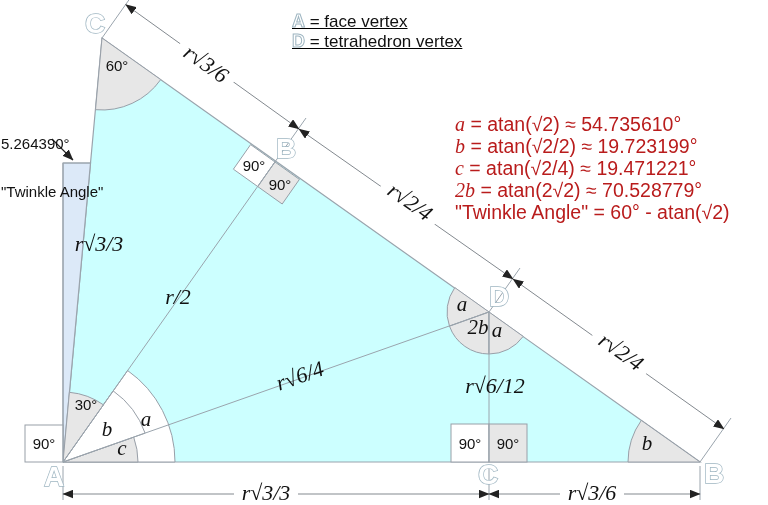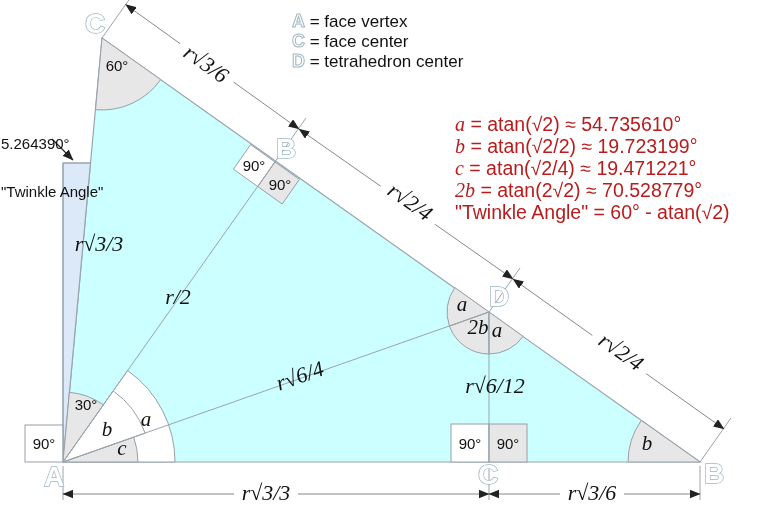--- a/index.html
+++ b/index.html
@@ -14,21 +14,21 @@
   .dim{stroke:#83898f;stroke-width:1;fill:none;}
   .arr{stroke:#222;stroke-width:1.1;fill:none;}
   .bgw{fill:#ffffff;}
   text{text-anchor:middle;}
   .deg{font:15px "Liberation Sans",sans-serif;fill:#111;}
   .var{font:italic 21px "Liberation Serif",serif;fill:#111;}
   .dimlab{font:italic 22px "Liberation Serif",serif;fill:#111;}
   .vx{font:bold 28px "Liberation Sans",sans-serif;fill:#fff;stroke:#9fb6c2;stroke-width:1.4px;paint-order:stroke;}
 
   
-  .legend{position:absolute;left:292px;top:11px;}
+  .legend{position:absolute;left:292px;top:11px;text-decoration:underline;}
   .legend-row{height:20px;line-height:20px;font-size:17px;color:#111;white-space:pre;}
   .lletter{font-weight:bold;font-size:18px;color:#fff;-webkit-text-stroke:1px #9fb6c2;}
   .formulas{position:absolute;left:455px;top:113px;}
   .f-line{height:22px;line-height:22px;font-size:19.5px;color:#b91c1c;white-space:pre;}
   .fvar{font-family:"Liberation Serif",serif;font-style:italic;font-size:20px;}
   .twinkle{position:absolute;left:1px;top:104px;font-size:15px;line-height:16px;color:#111;white-space:pre;}
 </style>
 </head>
 <body>
 
@@ -121,22 +121,21 @@
   <text class="vx" x="95" y="33">C</text>
   <text class="vx" x="286" y="158">B</text>
   <text class="vx" x="499" y="306">D</text>
   <text class="vx" x="54" y="486">A</text>
   <text class="vx" x="488" y="484">C</text>
   <text class="vx" x="714" y="483">B</text>
 </svg>
 
 <div class="legend">
   <div class="legend-row"><span class="lletter">A</span><span> = face vertex</span></div>
-  <div class="legend-row"><span class="lletter">C</span><span> = face center</span></div>
-  <div class="legend-row"><span class="lletter">D</span><span> = tetrahedron center</span></div>
+  <div class="legend-row"><span class="lletter">D</span><span> = tetrahedron vertex</span></div>
 </div>
 
 <div class="formulas">
   <div class="f-line"><span class="fvar">a</span><span> = atan(√2) ≈ 54.735610°</span></div>
   <div class="f-line"><span class="fvar">b</span><span> = atan(√2/2) ≈ 19.723199°</span></div>
   <div class="f-line"><span class="fvar">c</span><span> = atan(√2/4) ≈ 19.471221°</span></div>
   <div class="f-line"><span class="fvar">2b</span><span> = atan(2√2) ≈ 70.528779°</span></div>
   <div class="f-line"><span class="fvar"></span><span>"Twinkle Angle" = 60° - atan(√2)</span></div>
 </div>
 

